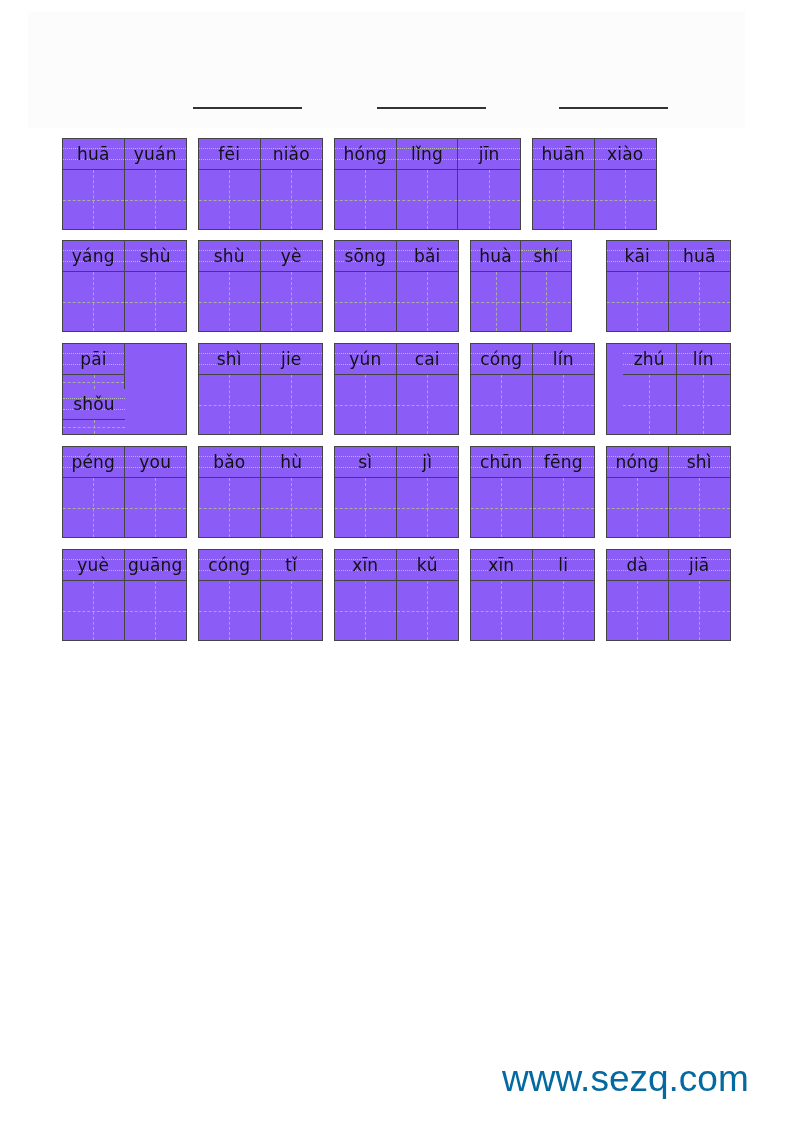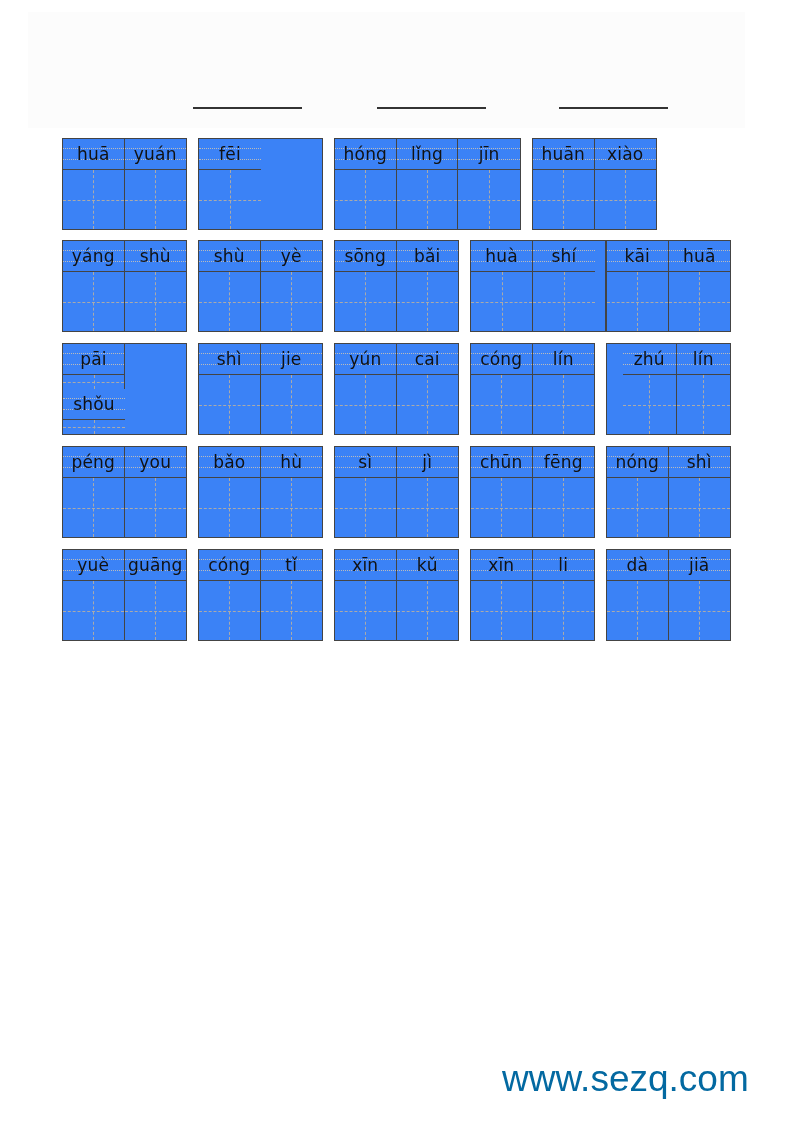--- a/index.html
+++ b/index.html
@@ -10,21 +10,21 @@
   .header-area {
     position:absolute; left:28px; top:12px; width:717px; height:116px;
     background:#fcfcfc;
   }
   .blank {
     position:absolute; top:107px; height:0; border-top:2px solid #333;
   }
   .row { position:absolute; left:62px; height:94px; }
   .word {
     position:absolute; top:0; height:92px;
-    border:1.5px solid #444; box-sizing:border-box; background:#3b82f6;
+    border:1.5px solid #444; box-sizing:border-box; background:#8b5cf6;
     display:flex;
   }
   .cell {
     position:relative; width:62px; height:100%;
     border-right:1.5px solid #444; box-sizing:border-box;
   }
   .cell:last-child { border-right:none; }
   .py {
     position:absolute; left:0; right:0; top:0; height:31px;
     border-bottom:1.5px solid #444; box-sizing:border-box;
@@ -78,20 +78,26 @@
           <div class="grid"></div>
         </div>
       </div>
       <div class="word" style="left: 136px; width: 125px;">
         <div class="cell">
           <div class="py">
             <span>fēi</span>
           </div>
           <div class="grid"></div>
         </div>
+        <div class="cell">
+          <div class="py">
+            <span>niǎo</span>
+          </div>
+          <div class="grid"></div>
+        </div>
       </div>
       <div class="word" style="left: 272px; width: 187px;">
         <div class="cell">
           <div class="py">
             <span>hóng</span>
           </div>
           <div class="grid"></div>
         </div>
         <div class="cell">
           <div class="py">
@@ -157,21 +163,21 @@
           </div>
           <div class="grid"></div>
         </div>
         <div class="cell">
           <div class="py">
             <span>bǎi</span>
           </div>
           <div class="grid"></div>
         </div>
       </div>
-      <div class="word" style="left: 408px; width: 136px;">
+      <div class="word" style="left: 408px; width: 102px;">
         <div class="cell">
           <div class="py">
             <span>huà</span>
           </div>
           <div class="grid"></div>
         </div>
         <div class="cell">
           <div class="py">
             <span>shí</span>
           </div>

